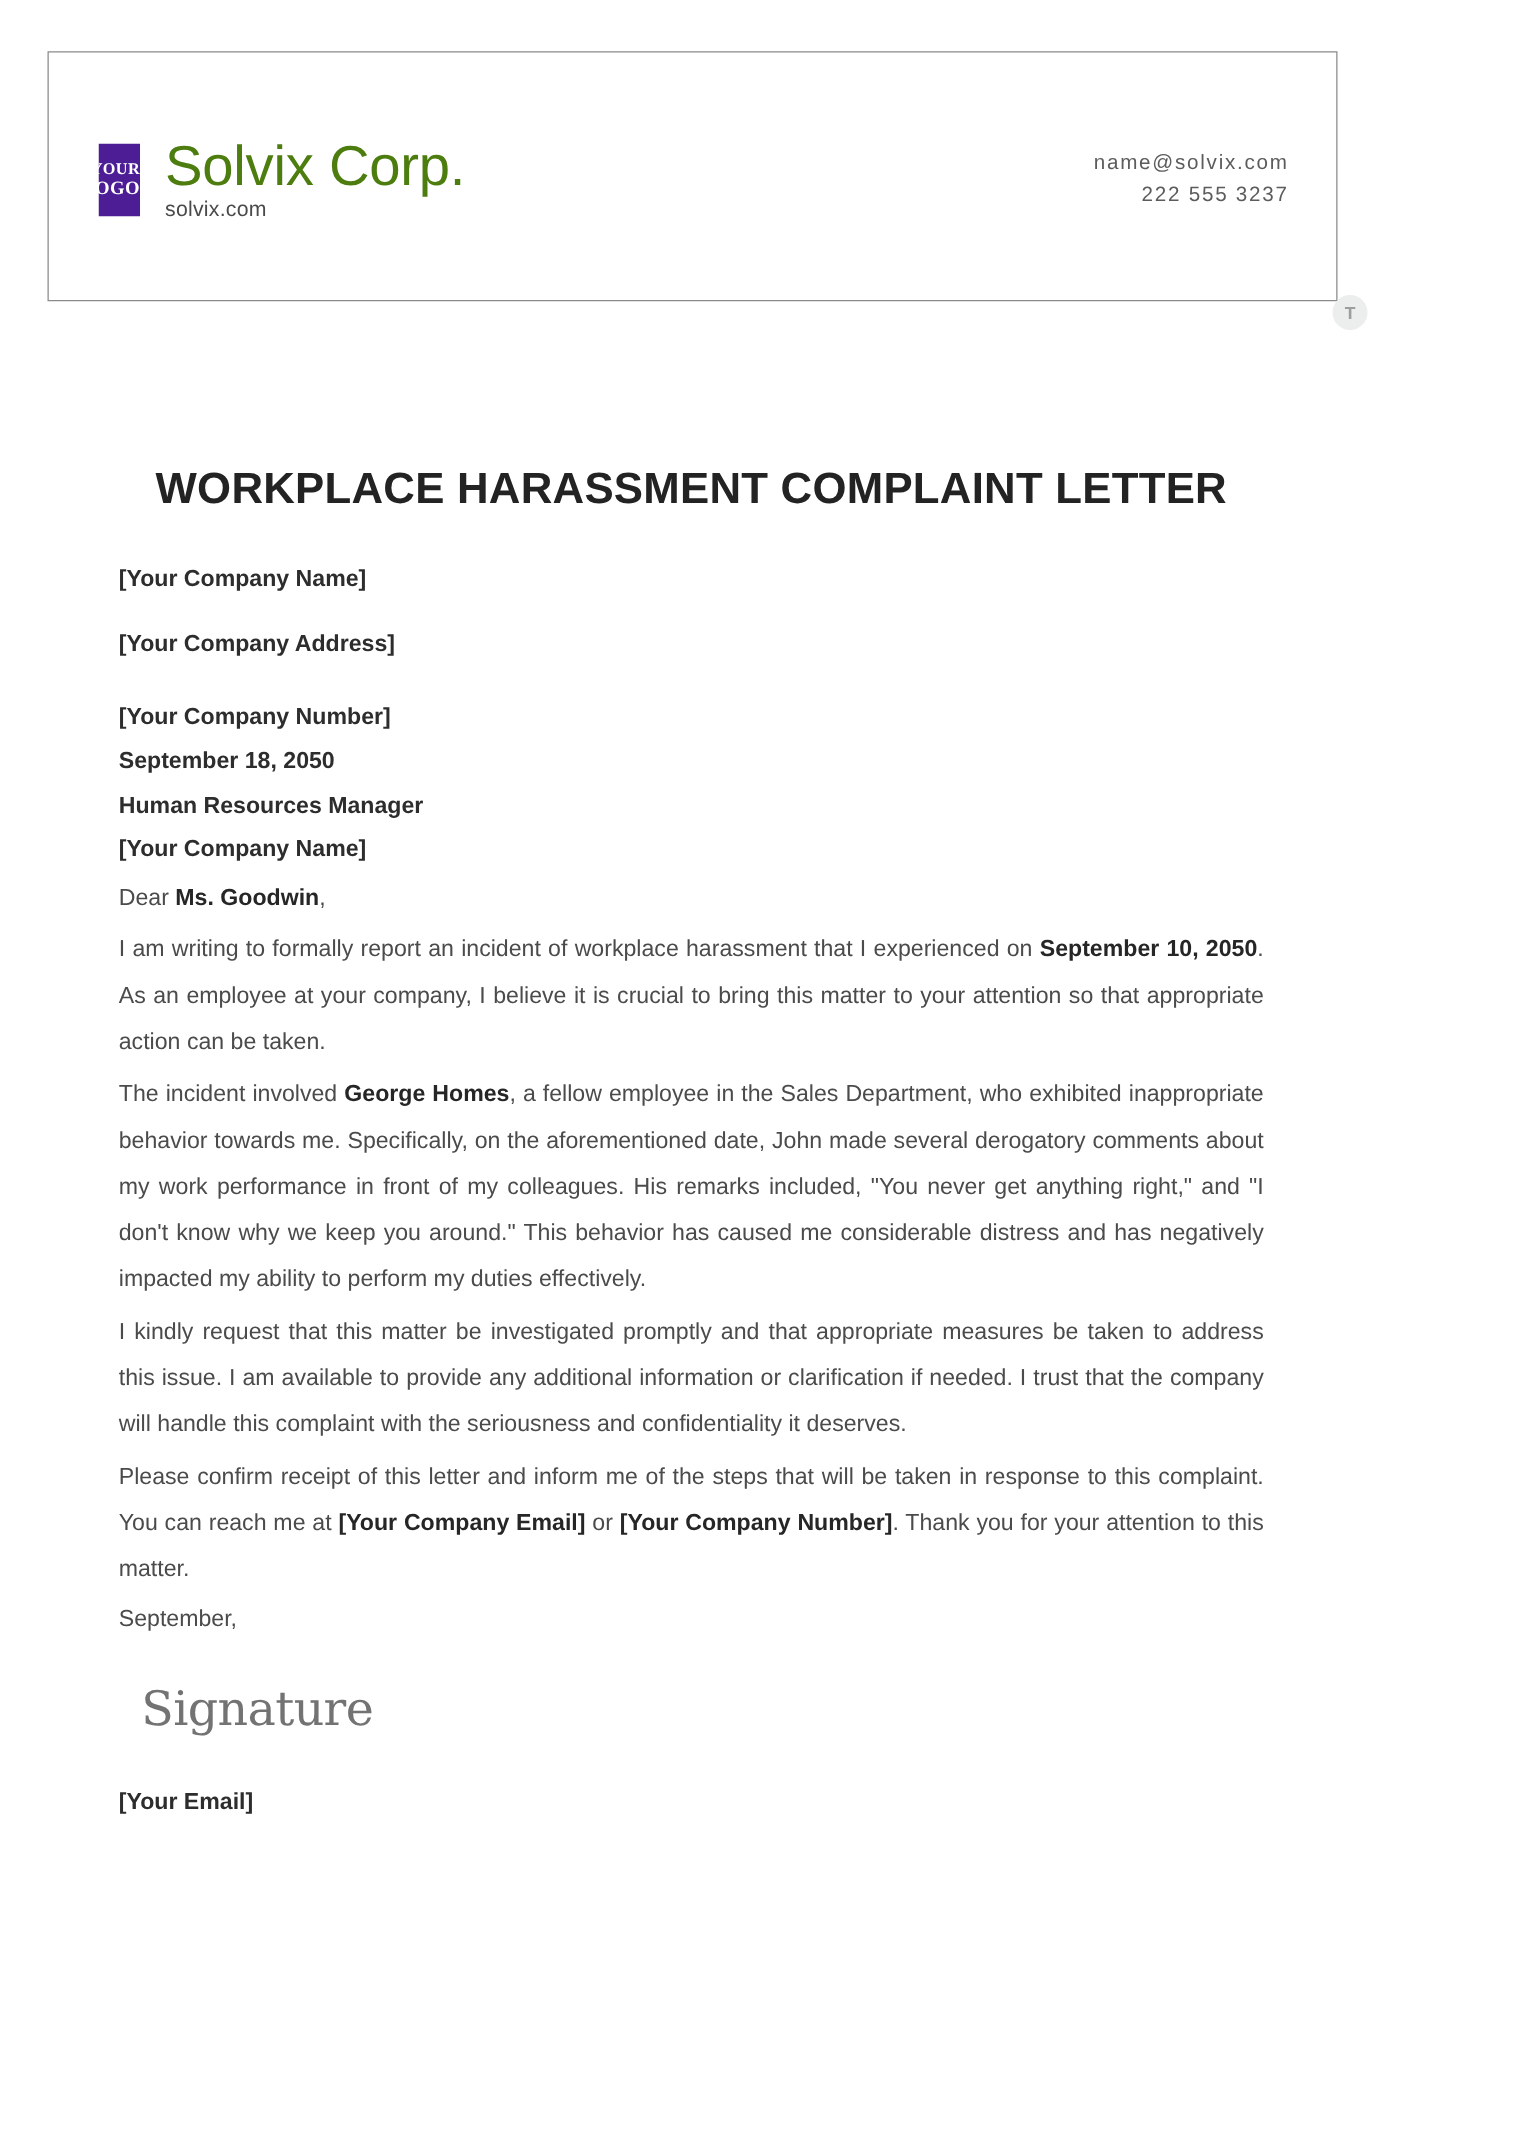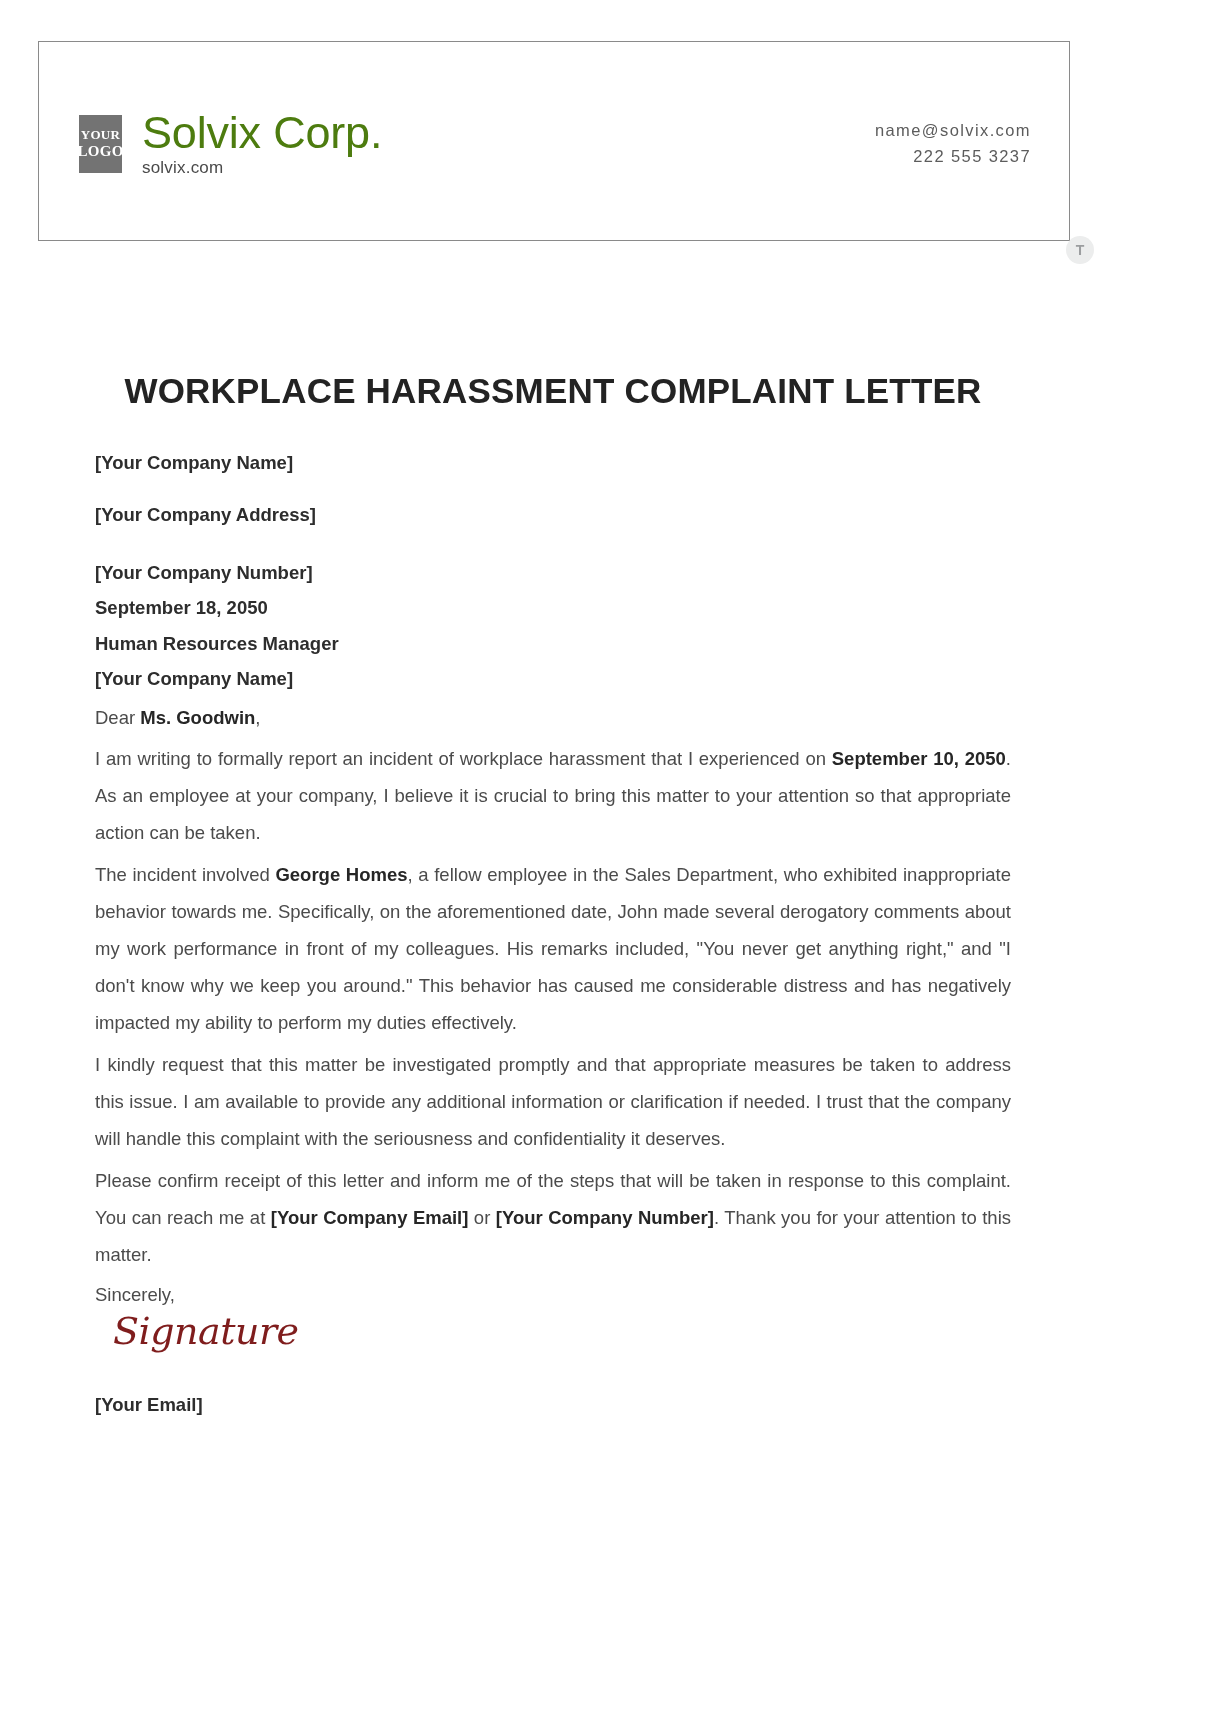--- a/index.html
+++ b/index.html
@@ -34,27 +34,27 @@
     position: absolute;
     left: 0; right: 0;
     top: 62px;
     height: 80px;
     display: flex;
     align-items: center;
     padding: 0 38px 0 40px;
   }
 
   .logo-box {
-    width: 43px;
+    width: 33px;
     height: 58px;
-    background: #737373;
+    background: #4c1d95;
     color: #ffffff;
     display: flex;
     flex-direction: column;
-    align-items: center;
+    align-items: flex-end;
     justify-content: center;
     font-family: "Liberation Serif", serif;
     font-weight: bold;
     line-height: 1.12;
     flex: 0 0 auto;
   }
   .logo-line-1 { font-size: 13px; letter-spacing: .3px; }
   .logo-line-2 { font-size: 15px; letter-spacing: .3px; }
 
   .brand {
@@ -160,23 +160,23 @@
 
   .closing {
     font-size: 18.5px;
     color: #4b4b4b;
     line-height: 1.9;
     margin-top: 4px;
   }
 
   .signature-script {
     font-family: "DejaVu Serif", serif;
-    font-style: italic;
     font-size: 38px;
-    color: #7f1d1d;
+    color: #737373;
+    margin-top: 36px;
     margin-left: 18px;
     letter-spacing: -0.5px;
     line-height: 1;
   }
 
   .signer-name {
     font-size: 18.5px;
     font-weight: bold;
     color: #2d2d2d;
     margin-top: 44px;
@@ -229,21 +229,21 @@
     <div class="salutation"><span>Dear </span><b>Ms. Goodwin</b><span>,</span></div>
 
     <p class="body-par"><span>I am writing to formally report an incident of workplace harassment that I experienced on </span><b>September 10, 2050</b><span>. As an employee at your company, I believe it is crucial to bring this matter to your attention so that appropriate action can be taken.</span></p>
 
     <p class="body-par"><span>The incident involved </span><b>George Homes</b><span>, a fellow employee in the Sales Department, who exhibited inappropriate behavior towards me. Specifically, on the aforementioned date, John made several derogatory comments about my work performance in front of my colleagues. His remarks included, "You never get anything right," and "I don't know why we keep you around." This behavior has caused me considerable distress and has negatively impacted my ability to perform my duties effectively.</span></p>
 
     <p class="body-par">I kindly request that this matter be investigated promptly and that appropriate measures be taken to address this issue. I am available to provide any additional information or clarification if needed. I trust that the company will handle this complaint with the seriousness and confidentiality it deserves.</p>
 
     <p class="body-par"><span>Please confirm receipt of this letter and inform me of the steps that will be taken in response to this complaint. You can reach me at </span><b>[Your Company Email]</b><span> or </span><b>[Your Company Number]</b><span>. Thank you for your attention to this matter.</span></p>
 
-    <div class="closing">Sincerely,</div>
+    <div class="closing">September,</div>
 
     <div class="signature-script">Signature</div>
 
     <div class="signer-name">[Your Email]</div>
 
   </div>
 
 </div>
 
 </body></html>

